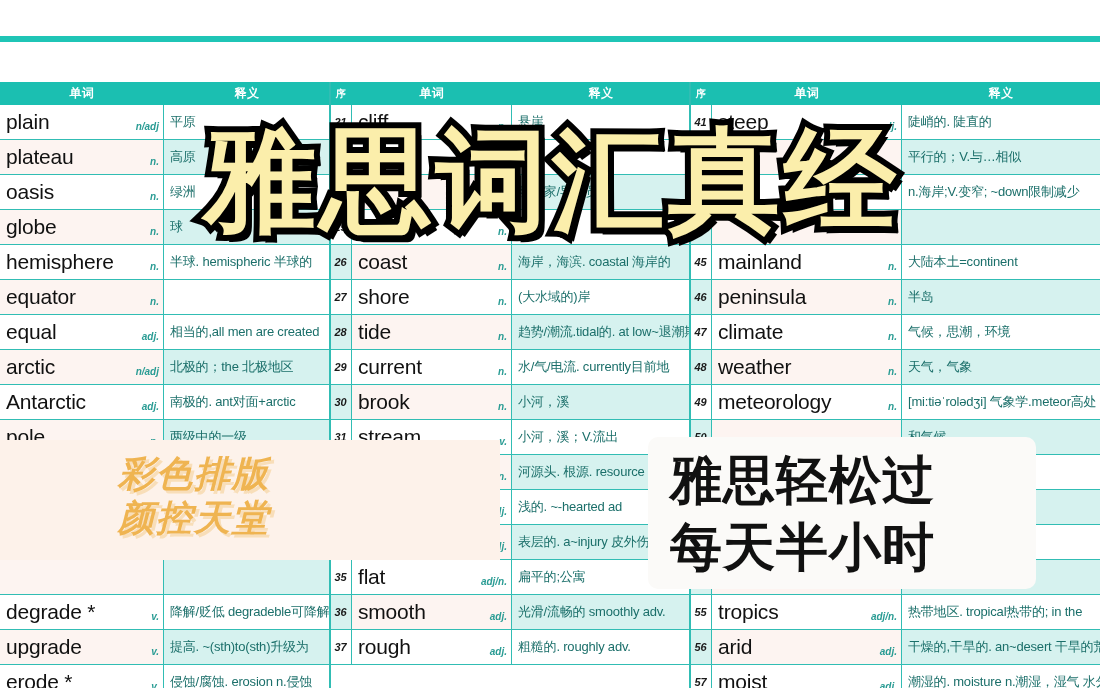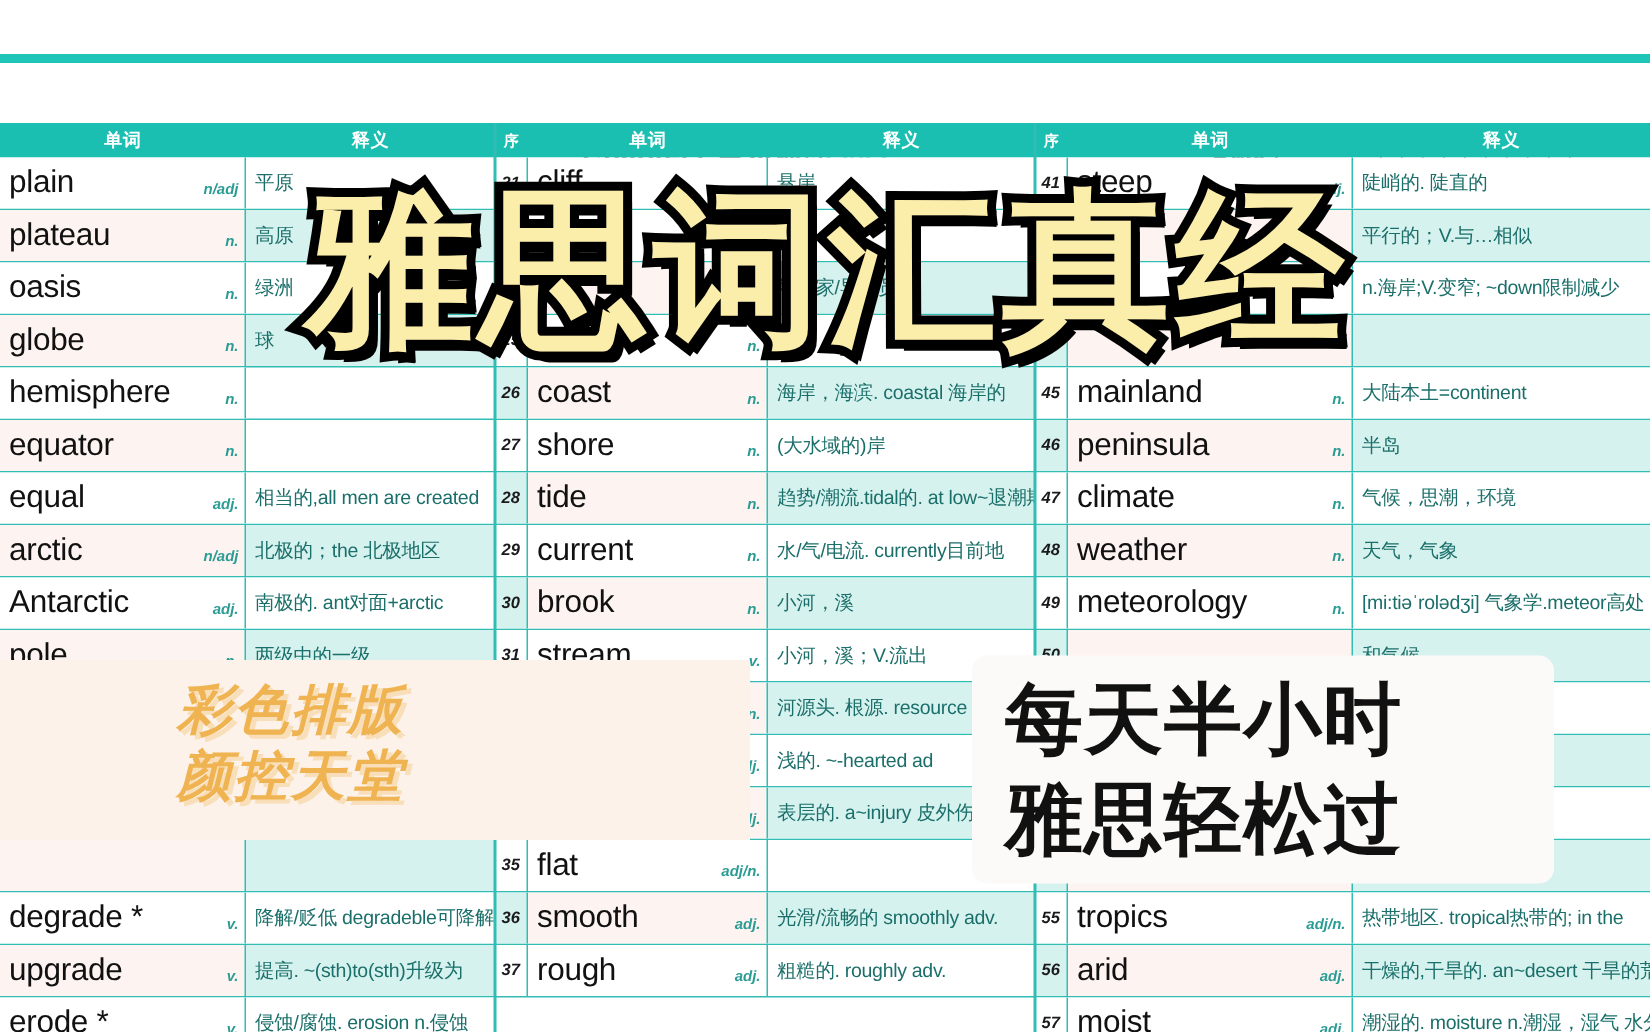--- a/index.html
+++ b/index.html
@@ -198,20 +198,21 @@
               <span class="w-text">globe</span>
               <span class="w-pos">n.</span>
             </div>
             <div class="cell def">球</div>
           </div>
           <div class="row">
             <div class="cell word">
               <span class="w-text">hemisphere</span>
               <span class="w-pos">n.</span>
             </div>
+            <div class="cell def">半球. hemispheric 半球的</div>
           </div>
           <div class="row alt">
             <div class="cell word">
               <span class="w-text">equator</span>
               <span class="w-pos">n.</span>
             </div>
           </div>
           <div class="row">
             <div class="cell word">
               <span class="w-text">equal</span>
@@ -394,20 +395,21 @@
               <span class="w-pos">adj.</span>
             </div>
             <div class="cell def">表层的. a~injury 皮外伤</div>
           </div>
           <div class="row">
             <div class="cell num">35</div>
             <div class="cell word">
               <span class="w-text">flat</span>
               <span class="w-pos">adj/n.</span>
             </div>
+            <div class="cell def">扁平的;公寓</div>
           </div>
           <div class="row alt">
             <div class="cell num">36</div>
             <div class="cell word">
               <span class="w-text">smooth</span>
               <span class="w-pos">adj.</span>
             </div>
             <div class="cell def">光滑/流畅的 smoothly adv.</div>
           </div>
           <div class="row">
@@ -567,18 +569,18 @@
 
   <div class="card-left">
     <div class="cl-inner">
       <div>彩色排版</div>
       <div>颜控天堂</div>
     </div>
   </div>
 
   <div class="card-right">
     <div class="cr-inner">
+      <div>雅思轻松过</div>
       <div>每天半小时</div>
-      <div>雅思轻松过</div>
     </div>
   </div>
 
 </div>
 
 </body></html>

